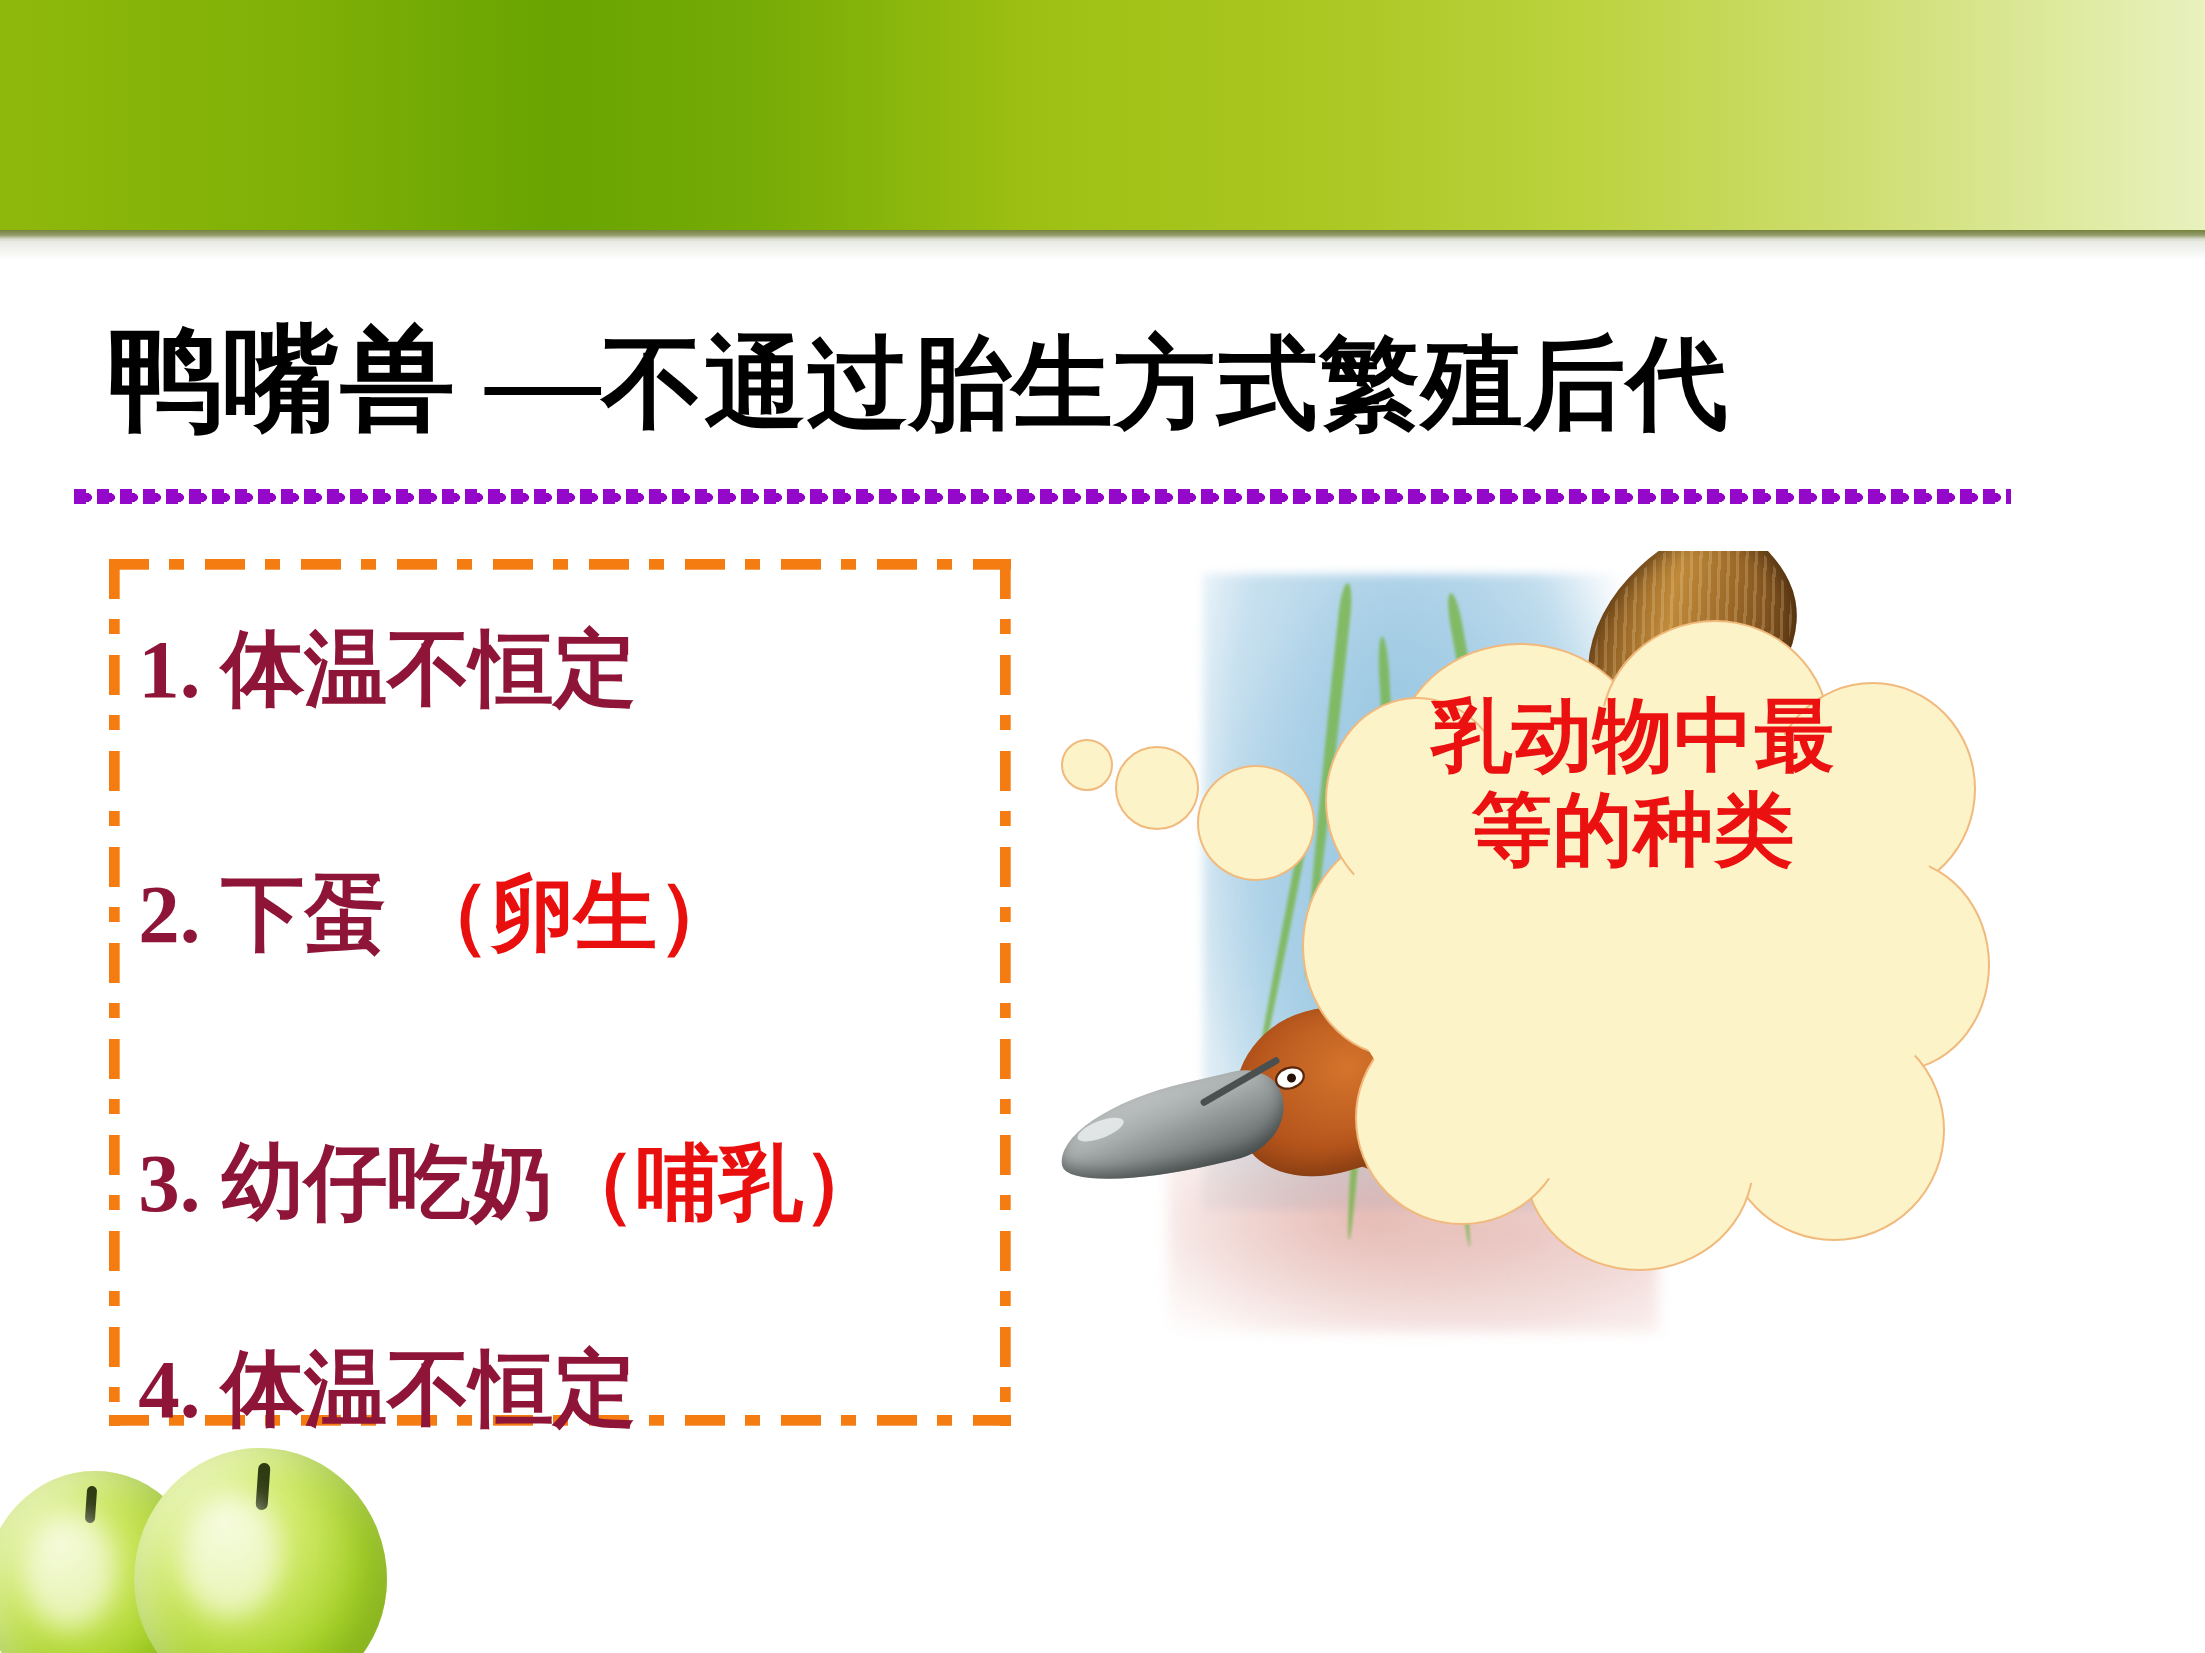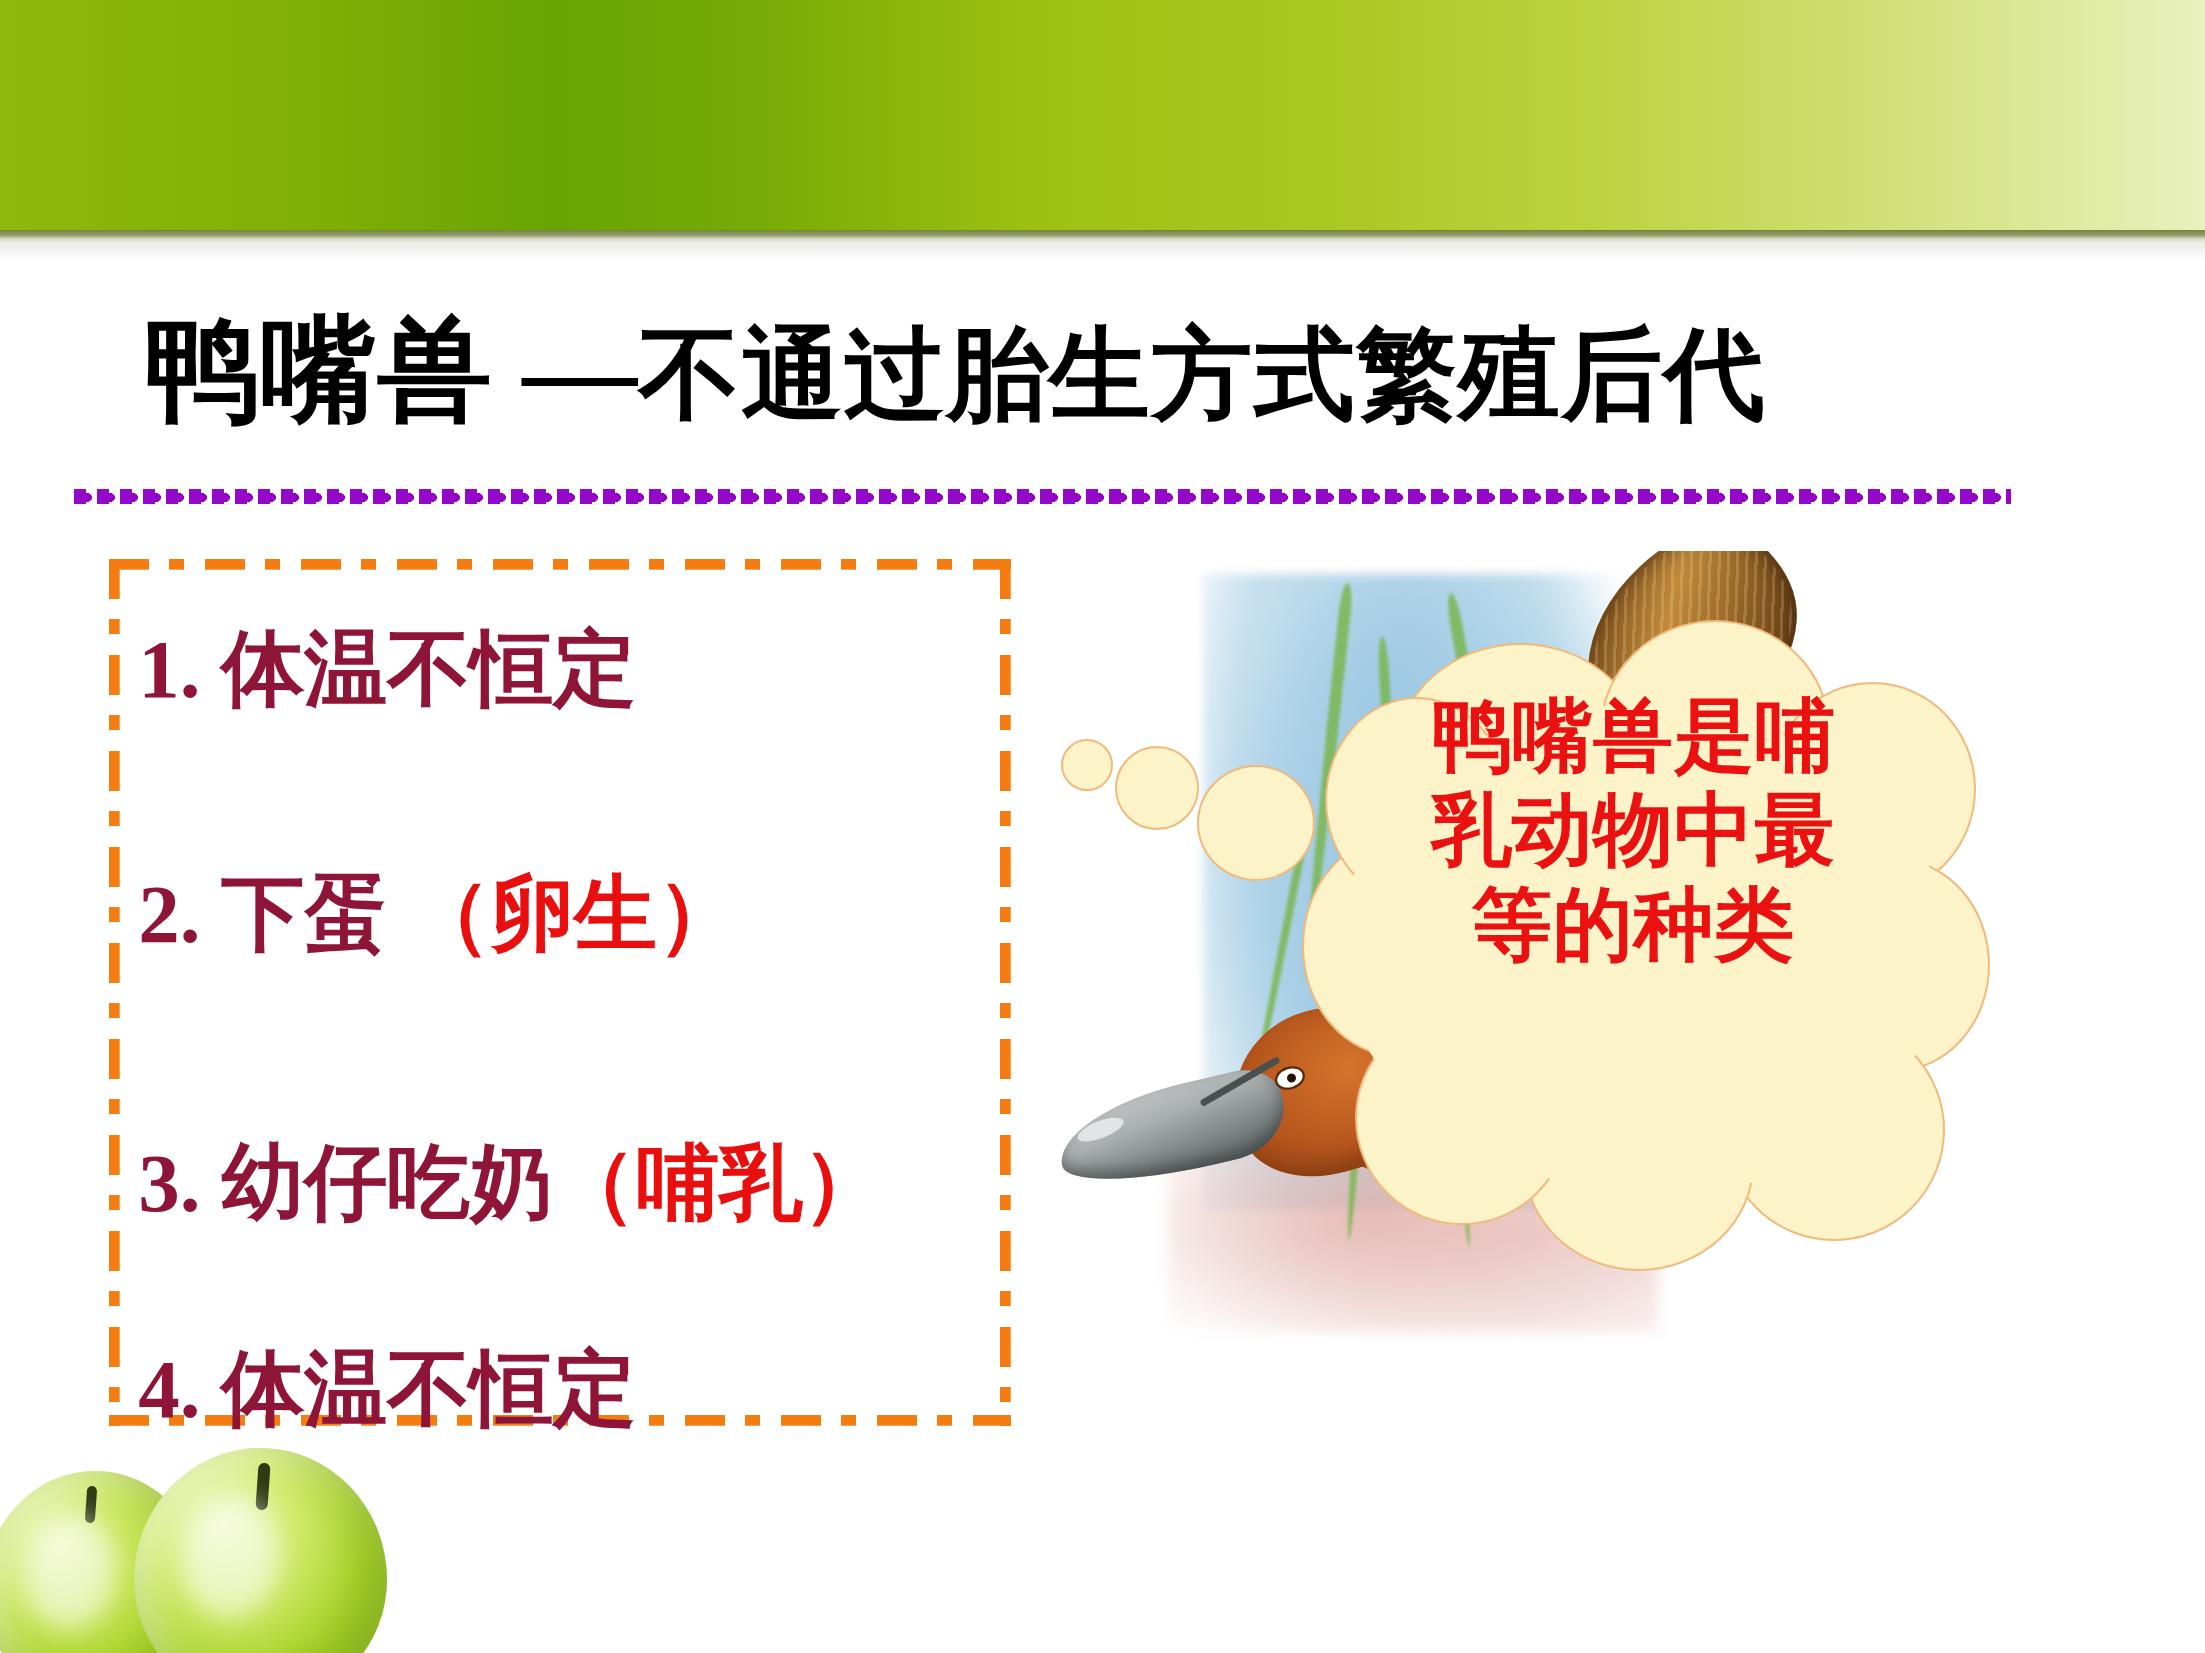--- a/index.html
+++ b/index.html
@@ -35,22 +35,22 @@
     background:linear-gradient(180deg,#6f7c33 0%,#8b9560 45%,#c9cdb4 75%,#f2f3ee 100%);
     opacity:.95;
   }
   .header-shadow{
     position:absolute; left:0; top:240px; width:2205px; height:20px;
     background:linear-gradient(180deg,rgba(210,214,200,.55) 0%,rgba(255,255,255,0) 100%);
   }
 
   
   .title-wrap{
-    position:absolute; left:107px; top:291px; width:1914px; height:161px;
-    display:flex; align-items:center;margin-left:37px;
+    position:absolute; left:107px; top:300px; width:1914px; height:161px;
+    display:flex; align-items:center;
   }
   .title-text{
     font-family:"Liberation Serif","DejaVu Serif",serif;
     font-weight:bold;
     font-size:109px;
     line-height:1.05;
     color:#000000;
     letter-spacing:1.5px;
     white-space:nowrap;
   }
@@ -347,21 +347,20 @@
     <div class="lobe l4"></div>
       <div class="lobe l5"></div>
       <div class="lobe l6"></div>
     <div class="lobe l7"></div>
       <div class="lobe l8"></div>
       <div class="lobe l9"></div>
     <div class="cloud-core"></div>
   </div>
 
   <div class="bubble-text">
-    <div>鸭嘴兽是哺</div>
     <div>乳动物中最</div>
     <div>等的种类</div>
   </div>
 
   <div class="apples">
     <div class="apple apple-a"></div>
     <div class="apple apple-b"></div>
     <div class="stem stem-a"></div>
     <div class="stem stem-b"></div>
     <div class="apple-hl hl-a"></div>

